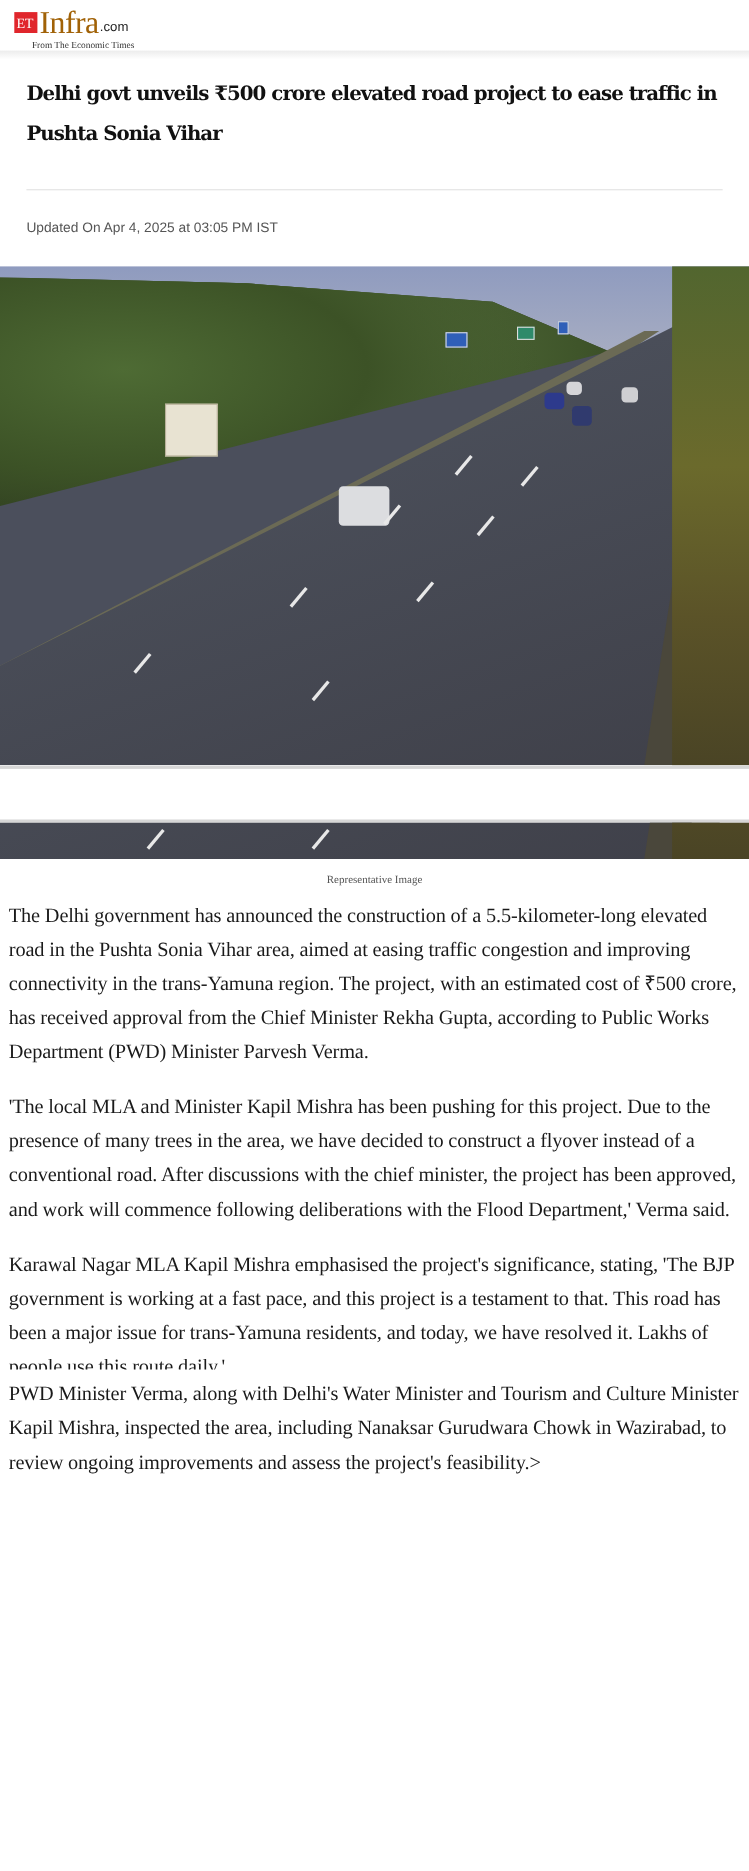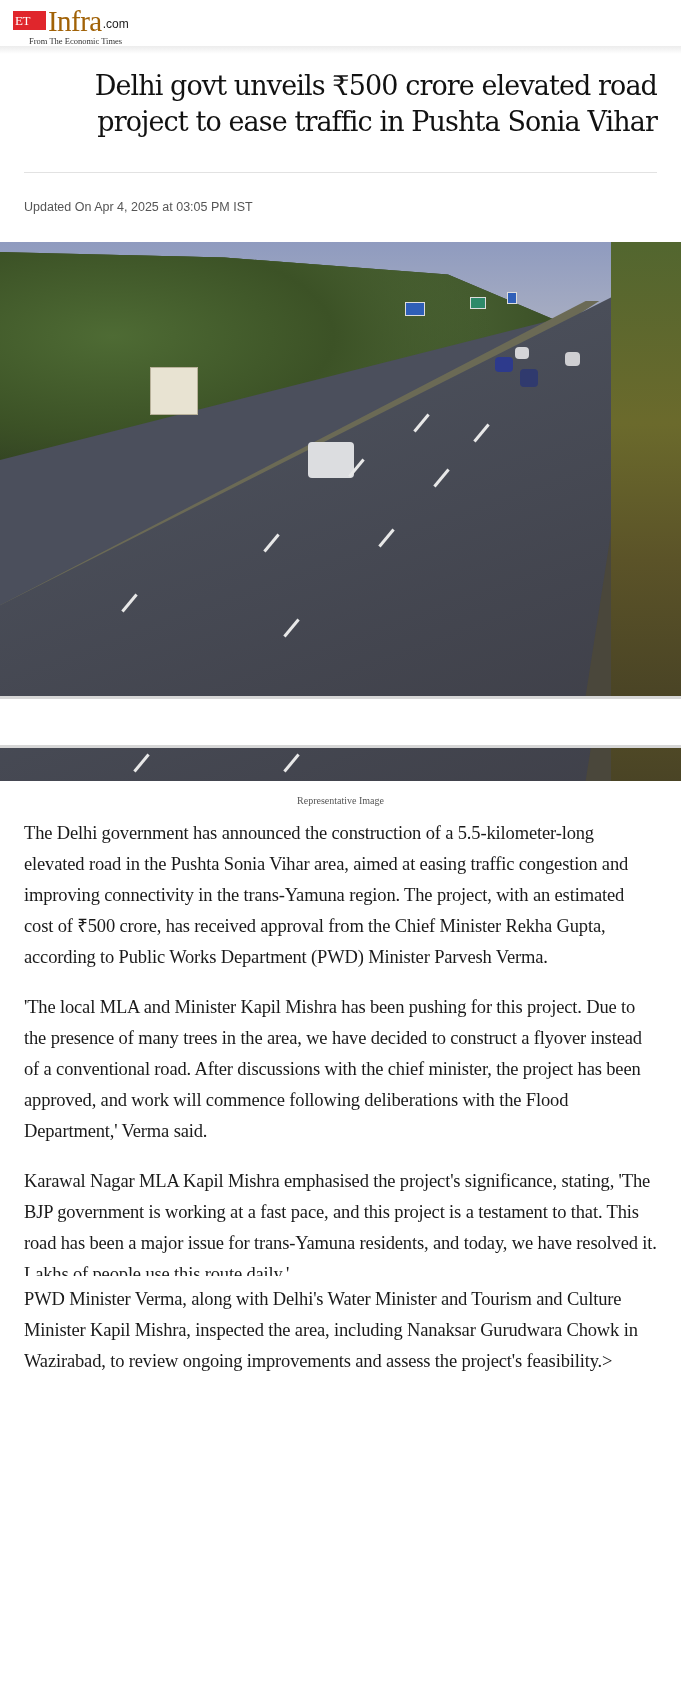--- a/index.html
+++ b/index.html
@@ -6,29 +6,29 @@
   html, body { width: 681px; background: #ffffff; }
   body { font-family: "Liberation Serif", "DejaVu Serif", serif; color: #1a1a1a; overflow-x: hidden; }
 
   
   .site-header { position: relative; height: 48px; width: 681px; background: #fff; }
   .site-header::after { content: ""; position: absolute; left: 0; right: 0; top: 46px; height: 8px;
     background: linear-gradient(#ececec, rgba(255,255,255,0)); }
   .logo { position: absolute; left: 13px; top: 7px; display: flex; flex-direction: column; text-decoration: none; color: #1a1a1a; }
   .logo-row { display: flex; align-items: flex-end; height: 28px; }
   .logo-et { background: #e0262c; color: #fff; font-family: "Liberation Serif", serif; font-size: 13px; line-height: 17px;
-    height: 19px; padding: 1px 16px 0 2px; margin-bottom: 5px; letter-spacing: -0.5px; }
+    height: 19px; padding: 1px 4px 0 2px; margin-bottom: 5px; letter-spacing: -0.5px; }
   .logo-infra { font-family: "Liberation Serif", serif; font-size: 29px; line-height: 28px; margin-left: 2px; color: #a16207; letter-spacing: -0.5px; }
   .logo-com { font-family: "Liberation Sans", sans-serif; font-size: 12px; line-height: 14px; margin-left: 1px; margin-bottom: 4px; color: #222; }
   .logo-tag { font-family: "Liberation Serif", serif; font-size: 8.5px; color: #333; margin-left: 16px; margin-top: 1px; }
 
   
   .article { padding: 0 24px; }
-  .headline { font-family: "DejaVu Serif", serif; font-weight: normal; font-size: 27px; line-height: 36px;
-    letter-spacing: -0.9px; color: #111; margin-top: 20px; text-align: right; }
+  .headline { font-family: "DejaVu Serif", serif; font-weight: bold; font-size: 18px; line-height: 36px;
+    letter-spacing: -0.9px; color: #111; margin-top: 20px; }
   .synopsis { font-family: "Liberation Sans", sans-serif; font-size: 16.5px; line-height: 29px; color: #222; margin-top: 8px; }
   .divider { height: 1px; background: #e2e2e2; margin-top: 32px; }
   .updated { font-family: "Liberation Sans", sans-serif; font-size: 12.5px; color: #555; margin-top: 27px; height: 20px; }
 
   
   .photo { position: relative; width: 681px; margin-top: 22px; height: 539px; }
   .scene { position: absolute; left: 0; width: 681px; overflow: hidden; }
   .scene.top { top: 0; height: 454px; }
   .scene.bottom { top: 506px; height: 33px; }
   .scene-inner { position: absolute; left: 0; top: 0; width: 681px; height: 454px; }
@@ -57,21 +57,21 @@
   .dash { position: absolute; width: 3px; height: 22px; background: #e8e8e8; transform: rotate(40deg); }
   .car { position: absolute; border-radius: 4px; }
   .truck { position: absolute; background: #e8e3d2; border: 1px solid #b8b19a; }
   .sign { position: absolute; background: #2f5fb8; border: 1px solid #ddd; }
   .photo-gap { position: absolute; left: 0; top: 454px; width: 681px; height: 52px; background: #fff;
     border-top: 3px solid #d6d6d6; border-bottom: 3px solid #d6d6d6; }
 
   .caption { font-family: "Liberation Serif", serif; font-size: 10px; color: #555; text-align: center; margin-top: 14px; }
 
   
-  .body { padding: 0 24px; margin-top: 12px; }
+  .body { padding: 0 8px; margin-top: 12px; }
   .para { font-family: "Liberation Serif", serif; font-size: 18.5px; line-height: 31px; color: #1a1a1a; letter-spacing: -0.15px; }
   .para + .para { margin-top: 19px; }
   .para.gap-lg { margin-top: 63px; }
   .para.clip { height: 110px; overflow: hidden; }
   .para.tight { margin-top: 8px; }
 </style>
 </head>
 <body>
 
 <header class="site-header">

